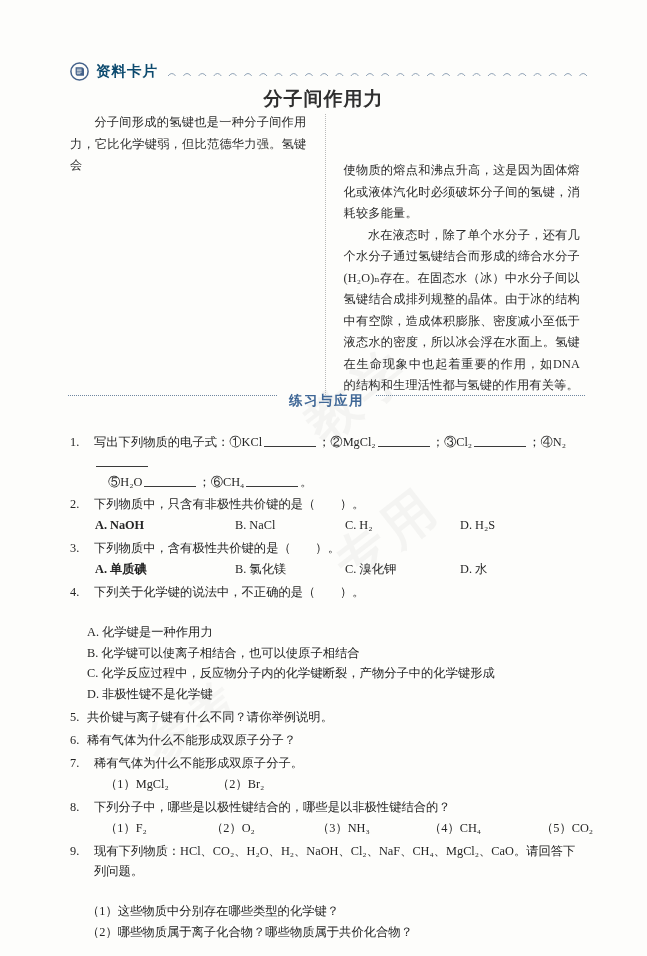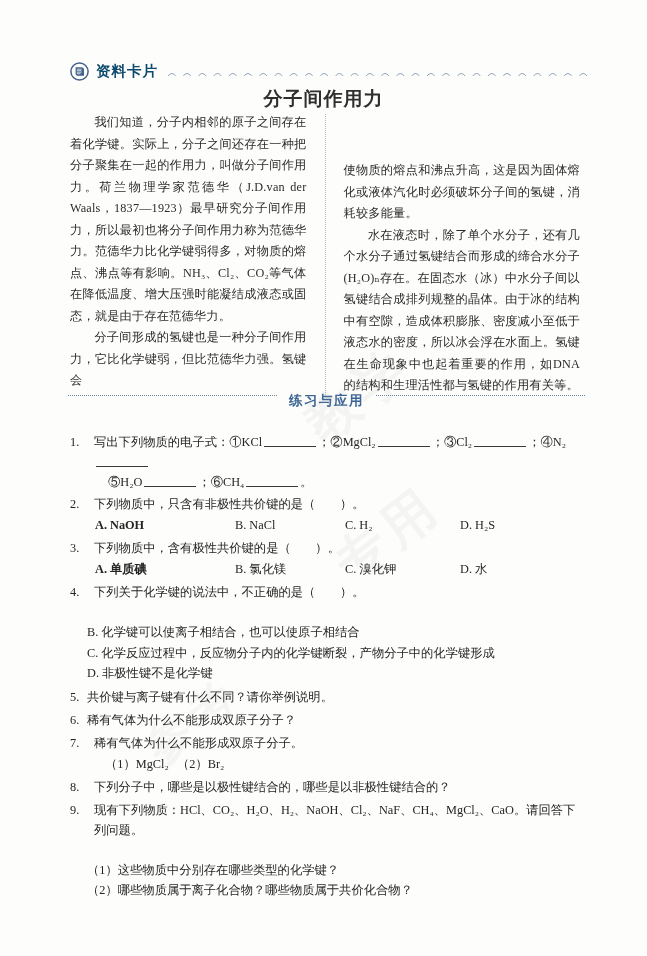--- a/index.html
+++ b/index.html
@@ -182,21 +182,21 @@
   .choice { flex: 0 0 auto; }
   .choice.w1 { width: 140px; font-weight: bold; }
   .choice.w2 { width: 110px; }
   .choice.w3 { width: 115px; }
   .choice-stack { padding-left: 8px; }
   .choice-stack .choice-row { display: block; line-height: 20.5px; }
   .sub-items {
     padding-left: 18px;
     margin-top: 1px;
   }
-  .sub-inline { display: flex; }
+  .sub-inline { display: flex; gap: 40px; }
   .sub-inline .si { flex: 0 0 auto; }
   .si.s1 { width: 72px; }
   .si.s2 { width: 66px; }
   .si.s3 { width: 72px; }
   .si.s4 { width: 72px; }
   .sub-block { display: block; line-height: 20.5px; }
   .mt2 { margin-top: 3px; }
 </style>
 </head>
 <body>
@@ -229,21 +229,20 @@
         <svg width="100%" height="10" viewBox="0 0 440 10" preserveAspectRatio="none">
           <path d="M0 6 Q 4 1, 8 6 T 16 6 T 24 6 T 32 6 T 40 6 T 48 6 T 56 6 T 64 6 T 72 6 T 80 6 T 88 6 T 96 6 T 104 6 T 112 6 T 120 6 T 128 6 T 136 6 T 144 6 T 152 6 T 160 6 T 168 6 T 176 6 T 184 6 T 192 6 T 200 6 T 208 6 T 216 6 T 224 6 T 232 6 T 240 6 T 248 6 T 256 6 T 264 6 T 272 6 T 280 6 T 288 6 T 296 6 T 304 6 T 312 6 T 320 6 T 328 6 T 336 6 T 344 6 T 352 6 T 360 6 T 368 6 T 376 6 T 384 6 T 392 6 T 400 6 T 408 6 T 416 6 T 424 6 T 432 6 T 440 6" fill="none" stroke="#8a9db2" stroke-width="1"></path>
         </svg>
       </span>
     </div>
 
     <div class="article-title">分子间作用力</div>
 
     <div class="columns">
       <div class="col">
-        <p>我们知道，分子内相邻的原子之间存在着化学键。实际上，分子之间还存在一种把分子聚集在一起的作用力，叫做分子间作用力。荷兰物理学家范德华（J.D.van der Waals，1837—1923）最早研究分子间作用力，所以最初也将分子间作用力称为范德华力。范德华力比化学键弱得多，对物质的熔点、沸点等有影响。NH₃、Cl₂、CO₂等气体在降低温度、增大压强时能凝结成液态或固态，就是由于存在范德华力。</p>
         <p>分子间形成的氢键也是一种分子间作用力，它比化学键弱，但比范德华力强。氢键会</p>
       </div>
       <div class="col-divider"></div>
       <div class="col">
         <p class="noindent">使物质的熔点和沸点升高，这是因为固体熔化或液体汽化时必须破坏分子间的氢键，消耗较多能量。</p>
         <p>水在液态时，除了单个水分子，还有几个水分子通过氢键结合而形成的缔合水分子(H₂O)ₙ存在。在固态水（冰）中水分子间以氢键结合成排列规整的晶体。由于冰的结构中有空隙，造成体积膨胀、密度减小至低于液态水的密度，所以冰会浮在水面上。氢键在生命现象中也起着重要的作用，如DNA的结构和生理活性都与氢键的作用有关等。</p>
       </div>
     </div>
 
     <div class="section-band">
@@ -286,20 +285,21 @@
             <span class="choice">D. 水</span>
           </span>
         </span>
       </div>
 
       <div class="q">
         <span class="q-num">4.</span>
         <span class="q-body">
           <span class="q-line">下列关于化学键的说法中，不正确的是（　　）。</span>
           <span class="choice-stack">
+            <span class="choice-row">A. 化学键是一种作用力</span>
             <span class="choice-row">B. 化学键可以使离子相结合，也可以使原子相结合</span>
             <span class="choice-row">C. 化学反应过程中，反应物分子内的化学键断裂，产物分子中的化学键形成</span>
             <span class="choice-row">D. 非极性键不是化学键</span>
           </span>
         </span>
       </div>
 
       <div class="q mt2">
         <span class="q-num">5.</span>
         <span class="q-body">共价键与离子键有什么不同？请你举例说明。</span>
@@ -318,20 +318,27 @@
             <span class="si s1">（1）MgCl₂</span>
             <span class="si">（2）Br₂</span>
           </span>
         </span>
       </div>
 
       <div class="q mt2">
         <span class="q-num">8.</span>
         <span class="q-body">
           <span class="q-line">下列分子中，哪些是以极性键结合的，哪些是以非极性键结合的？</span>
+          <span class="sub-items sub-inline">
+            <span class="si s2">（1）F₂</span>
+            <span class="si s2">（2）O₂</span>
+            <span class="si s3">（3）NH₃</span>
+            <span class="si s4">（4）CH₄</span>
+            <span class="si">（5）CO₂</span>
+          </span>
         </span>
       </div>
 
       <div class="q mt2">
         <span class="q-num">9.</span>
         <span class="q-body">
           <span class="q-line">现有下列物质：HCl、CO₂、H₂O、H₂、NaOH、Cl₂、NaF、CH₄、MgCl₂、CaO。请回答下列问题。</span>
           <span class="sub-items">
             <span class="sub-block">（1）这些物质中分别存在哪些类型的化学键？</span>
             <span class="sub-block">（2）哪些物质属于离子化合物？哪些物质属于共价化合物？</span>

